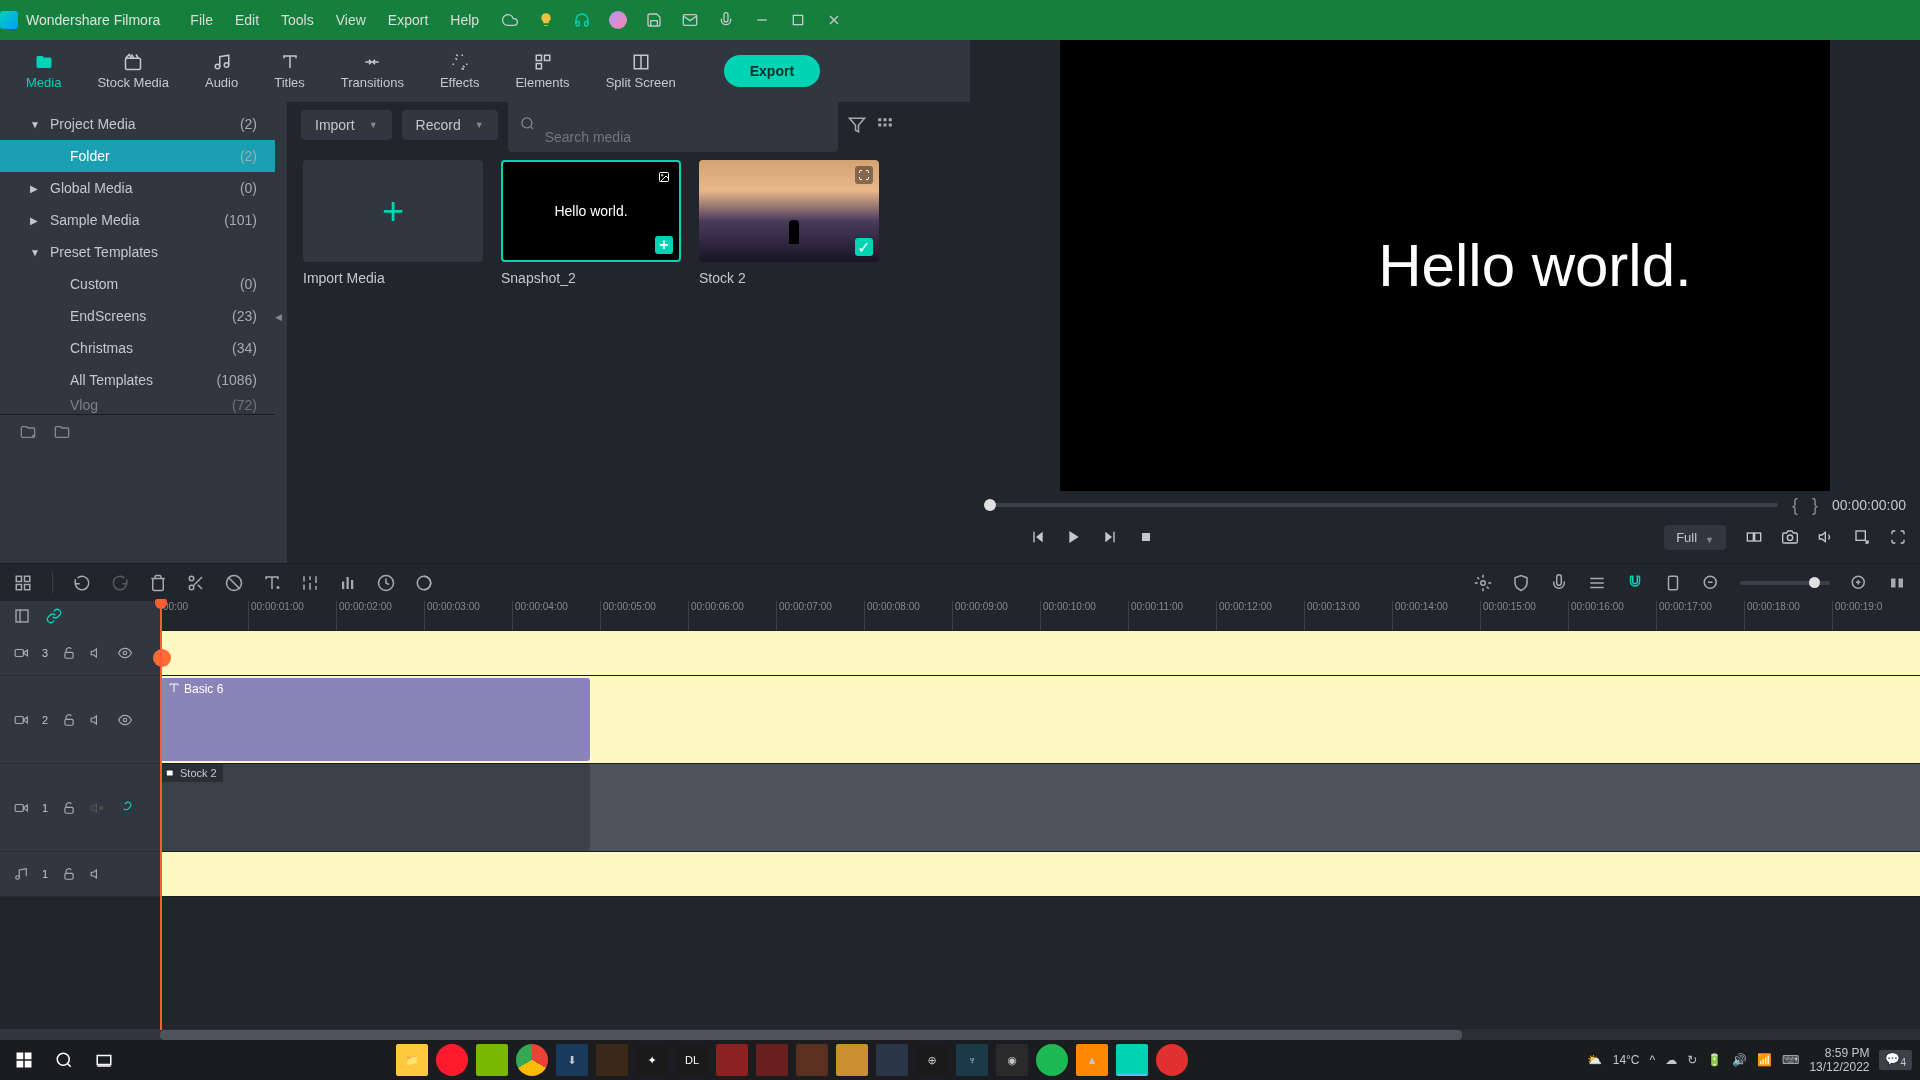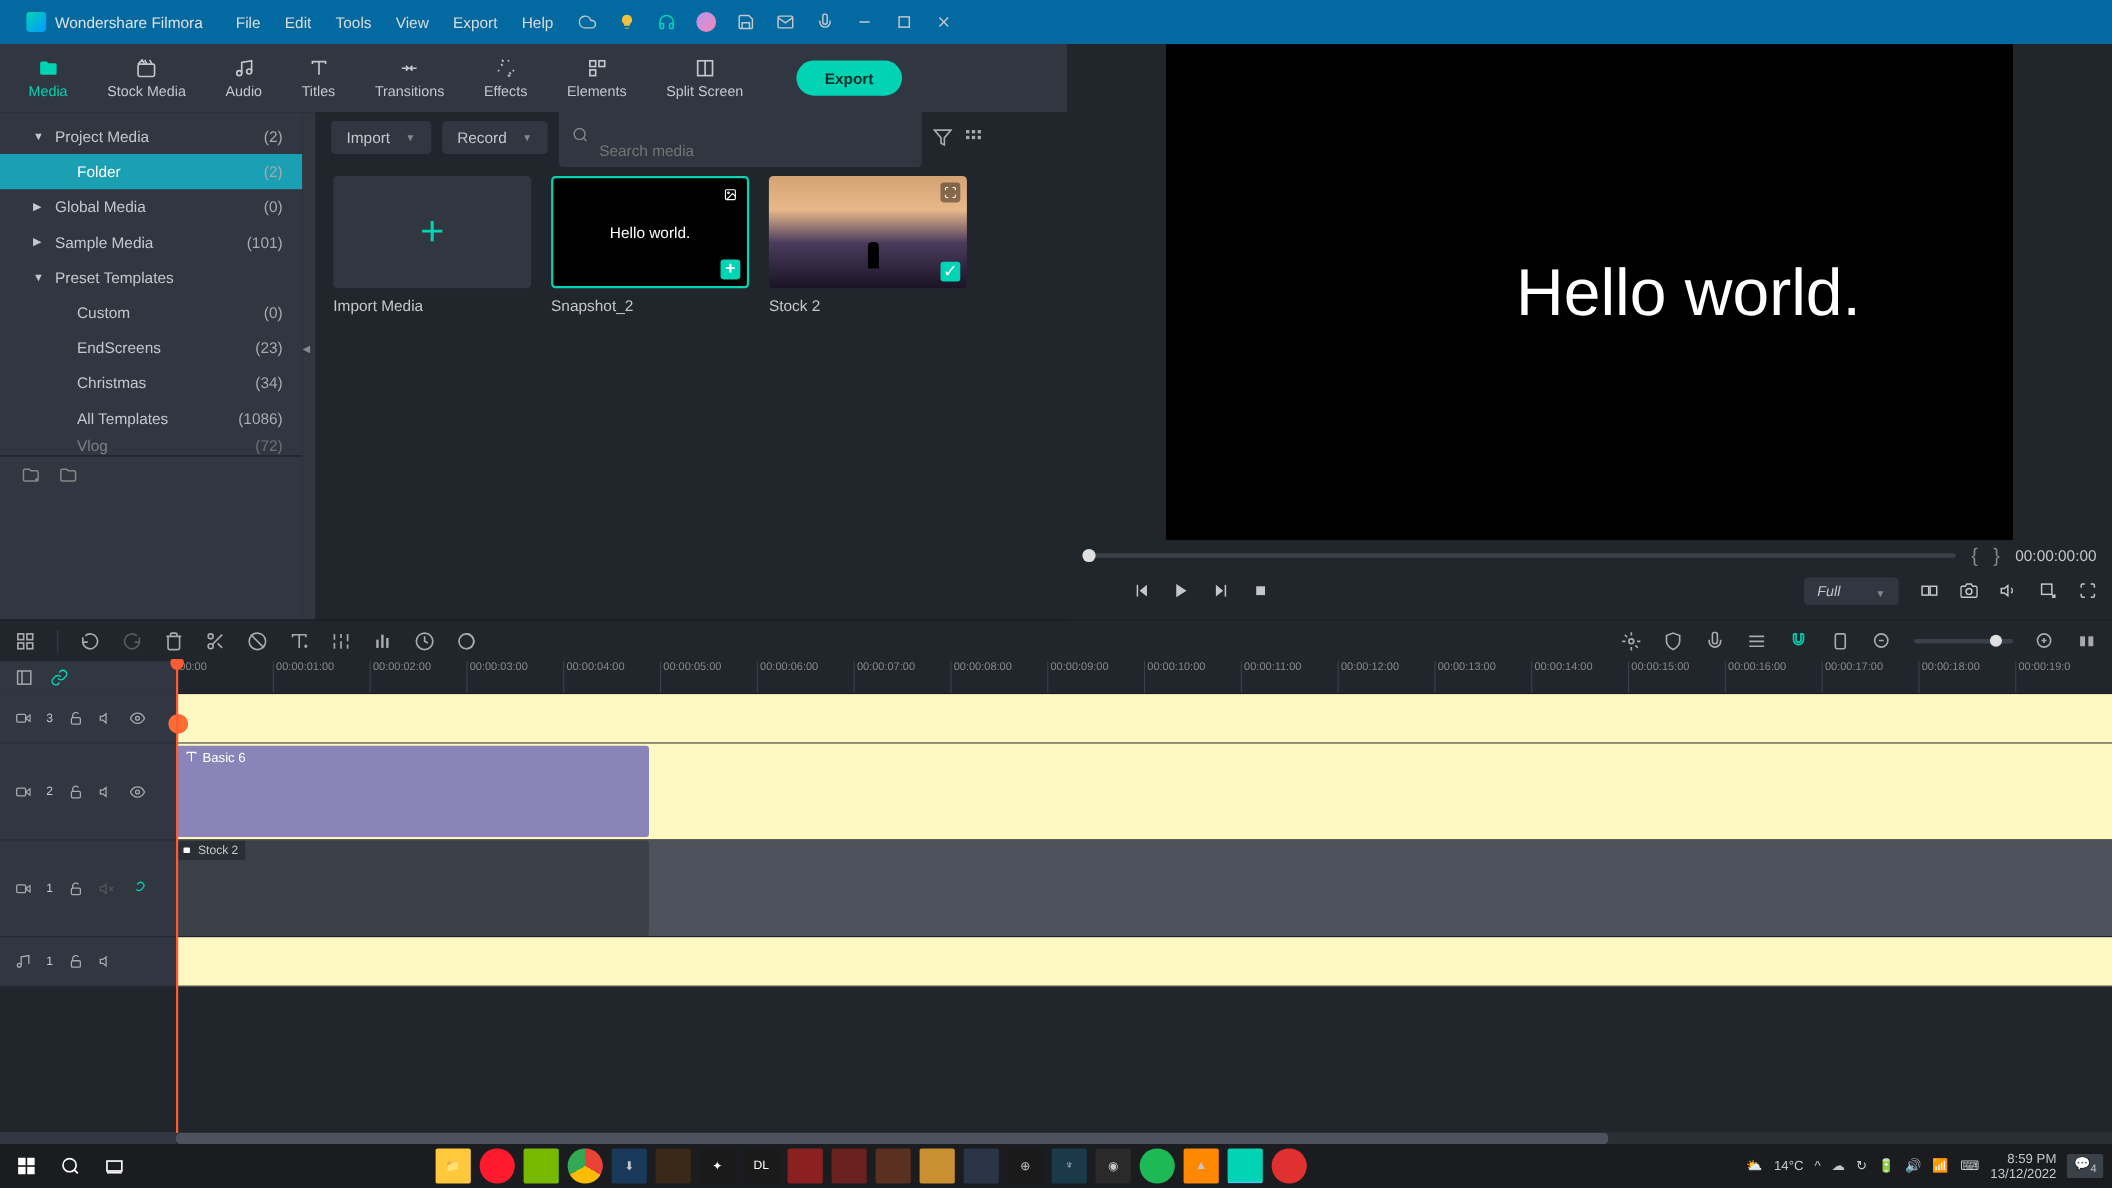--- a/index.html
+++ b/index.html
@@ -1,30 +1,30 @@
 <!DOCTYPE html>
 <html><head>
 <meta charset="utf-8">
 <style>
 * { margin: 0; padding: 0; box-sizing: border-box; font-family: -apple-system, "Segoe UI", sans-serif; }
 body { width: 1920px; height: 1080px; background: #1e2329; color: #c5c7cb; overflow: hidden; user-select: none; }
 
 
-.titlebar { height: 40px; background: #0369a1; display: flex; align-items: center; padding: 0 24px; }
+.titlebar { height: 40px; background: #15803d; display: flex; align-items: center; padding: 0 0; }
 .titlebar .logo { width: 18px; height: 18px; background: linear-gradient(135deg, #00d4b4, #0099ff); border-radius: 3px; margin-right: 8px; }
 .titlebar .appname { font-size: 14px; color: #e0e0e0; margin-right: 30px; }
 .titlebar .menu-item { font-size: 14px; color: #dcdcdc; margin-right: 22px; cursor: pointer; }
 .titlebar .center { flex: 1; text-align: center; font-size: 14px; color: #e0e0e0; }
 .titlebar .right { display: flex; align-items: center; gap: 18px; }
 .titlebar .tb-icon { width: 18px; height: 18px; display: flex; align-items: center; justify-content: center; color: #c5c7cb; cursor: pointer; }
 .titlebar .tb-icon svg { width: 16px; height: 16px; }
 
 
 .top-area { height: 523px; display: flex; background: #21262d; }
-.left-panel { width: 970px; display: flex; flex-direction: column; background: #000000; }
+.left-panel { width: 970px; display: flex; flex-direction: column; background: #c2410c; }
 .tabs-bar { height: 62px; display: flex; align-items: center; padding: 0 8px; background: #303741; gap: 0; }
 .tab { display: flex; flex-direction: column; align-items: center; justify-content: center; padding: 6px 18px; cursor: pointer; font-size: 13px; color: #c5c7cb; }
 .tab.active { color: #00d4b4; }
 .tab .tab-icon { width: 18px; height: 18px; margin-bottom: 4px; }
 .tab .tab-icon svg { width: 18px; height: 18px; }
 .export-btn { margin-left: 30px; background: #00d4b4; color: #0a3028; padding: 8px 26px; border-radius: 20px; font-size: 14px; font-weight: 600; cursor: pointer; }
 
 
 .media-area { flex: 1; display: flex; background: #21262d; }
 .media-tree { width: 275px; background: #303741; padding-top: 6px; overflow: hidden; }
@@ -64,21 +64,21 @@
 .preview-text { color: #fff; font-size: 60px; font-family: Arial, sans-serif; margin-left: 180px; }
 .preview-seek { height: 28px; display: flex; align-items: center; padding: 0 14px; gap: 14px; }
 .seek-track { flex: 1; height: 4px; background: #3a4149; border-radius: 2px; position: relative; }
 .seek-dot { position: absolute; left: 0; top: -4px; width: 12px; height: 12px; background: #e0e0e0; border-radius: 50%; }
 .seek-bracket { color: #888; font-size: 18px; cursor: pointer; }
 .seek-time { font-size: 14px; color: #c5c7cb; }
 .preview-controls { height: 36px; display: flex; align-items: center; padding: 0 14px; gap: 20px; }
 .preview-controls .spacer { flex: 1; }
 .pc-btn { cursor: pointer; color: #c5c7cb; display: flex; align-items: center; }
 .pc-btn svg { width: 16px; height: 16px; }
-.quality-select { background: #303741; padding: 5px 12px; border-radius: 4px; font-size: 13px; display: flex; align-items: flex-end; gap: 32px; cursor: pointer; font-style: italic; }
+.quality-select { background: #303741; padding: 5px 12px; border-radius: 4px; font-size: 13px; display: flex; align-items: flex-end; gap: 8px; cursor: pointer; }
 
 
 .tree-footer { height: 34px; display: flex; align-items: center; gap: 18px; padding: 0 20px; border-top: 1px solid #1a1e24; }
 .tree-footer svg { width: 16px; height: 16px; color: #888; cursor: pointer; }
 
 .panel-collapse { width: 12px; background: #303741; display: flex; align-items: flex-start; padding-top: 210px; cursor: pointer; }
 .panel-collapse span { font-size: 9px; color: #888; }
 
 
 .timeline-toolbar { height: 38px; background: #21262d; display: flex; align-items: center; padding: 0 14px; gap: 20px; border-top: 1px solid #1a1e24; }

